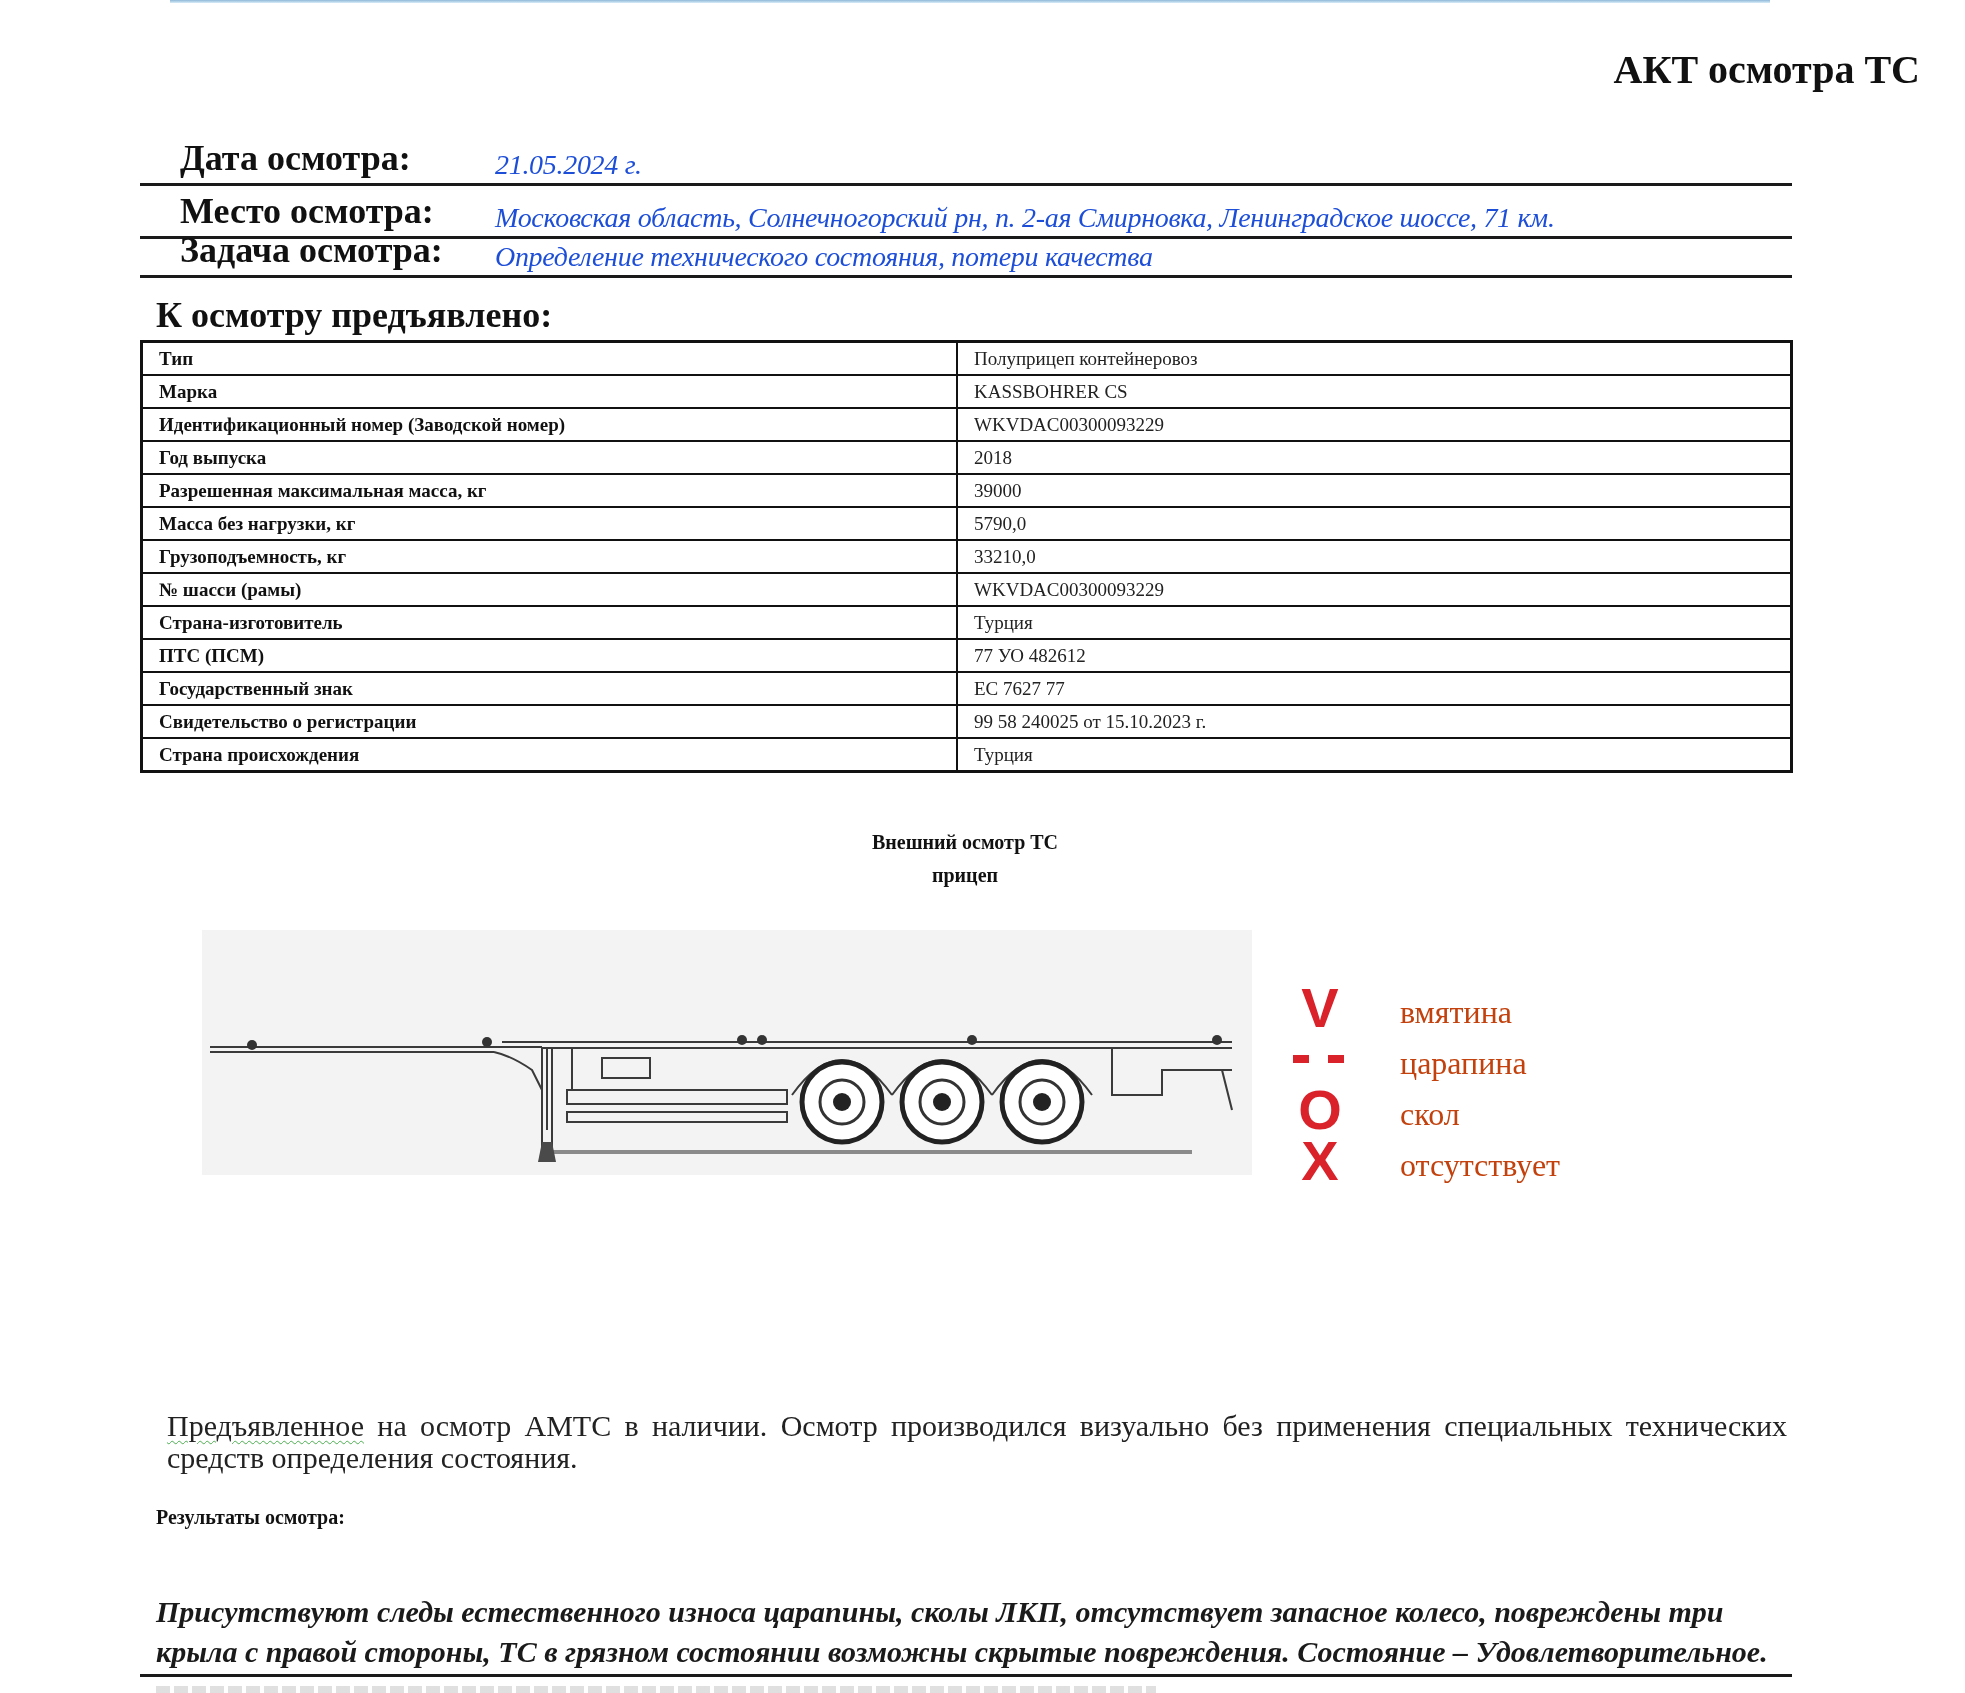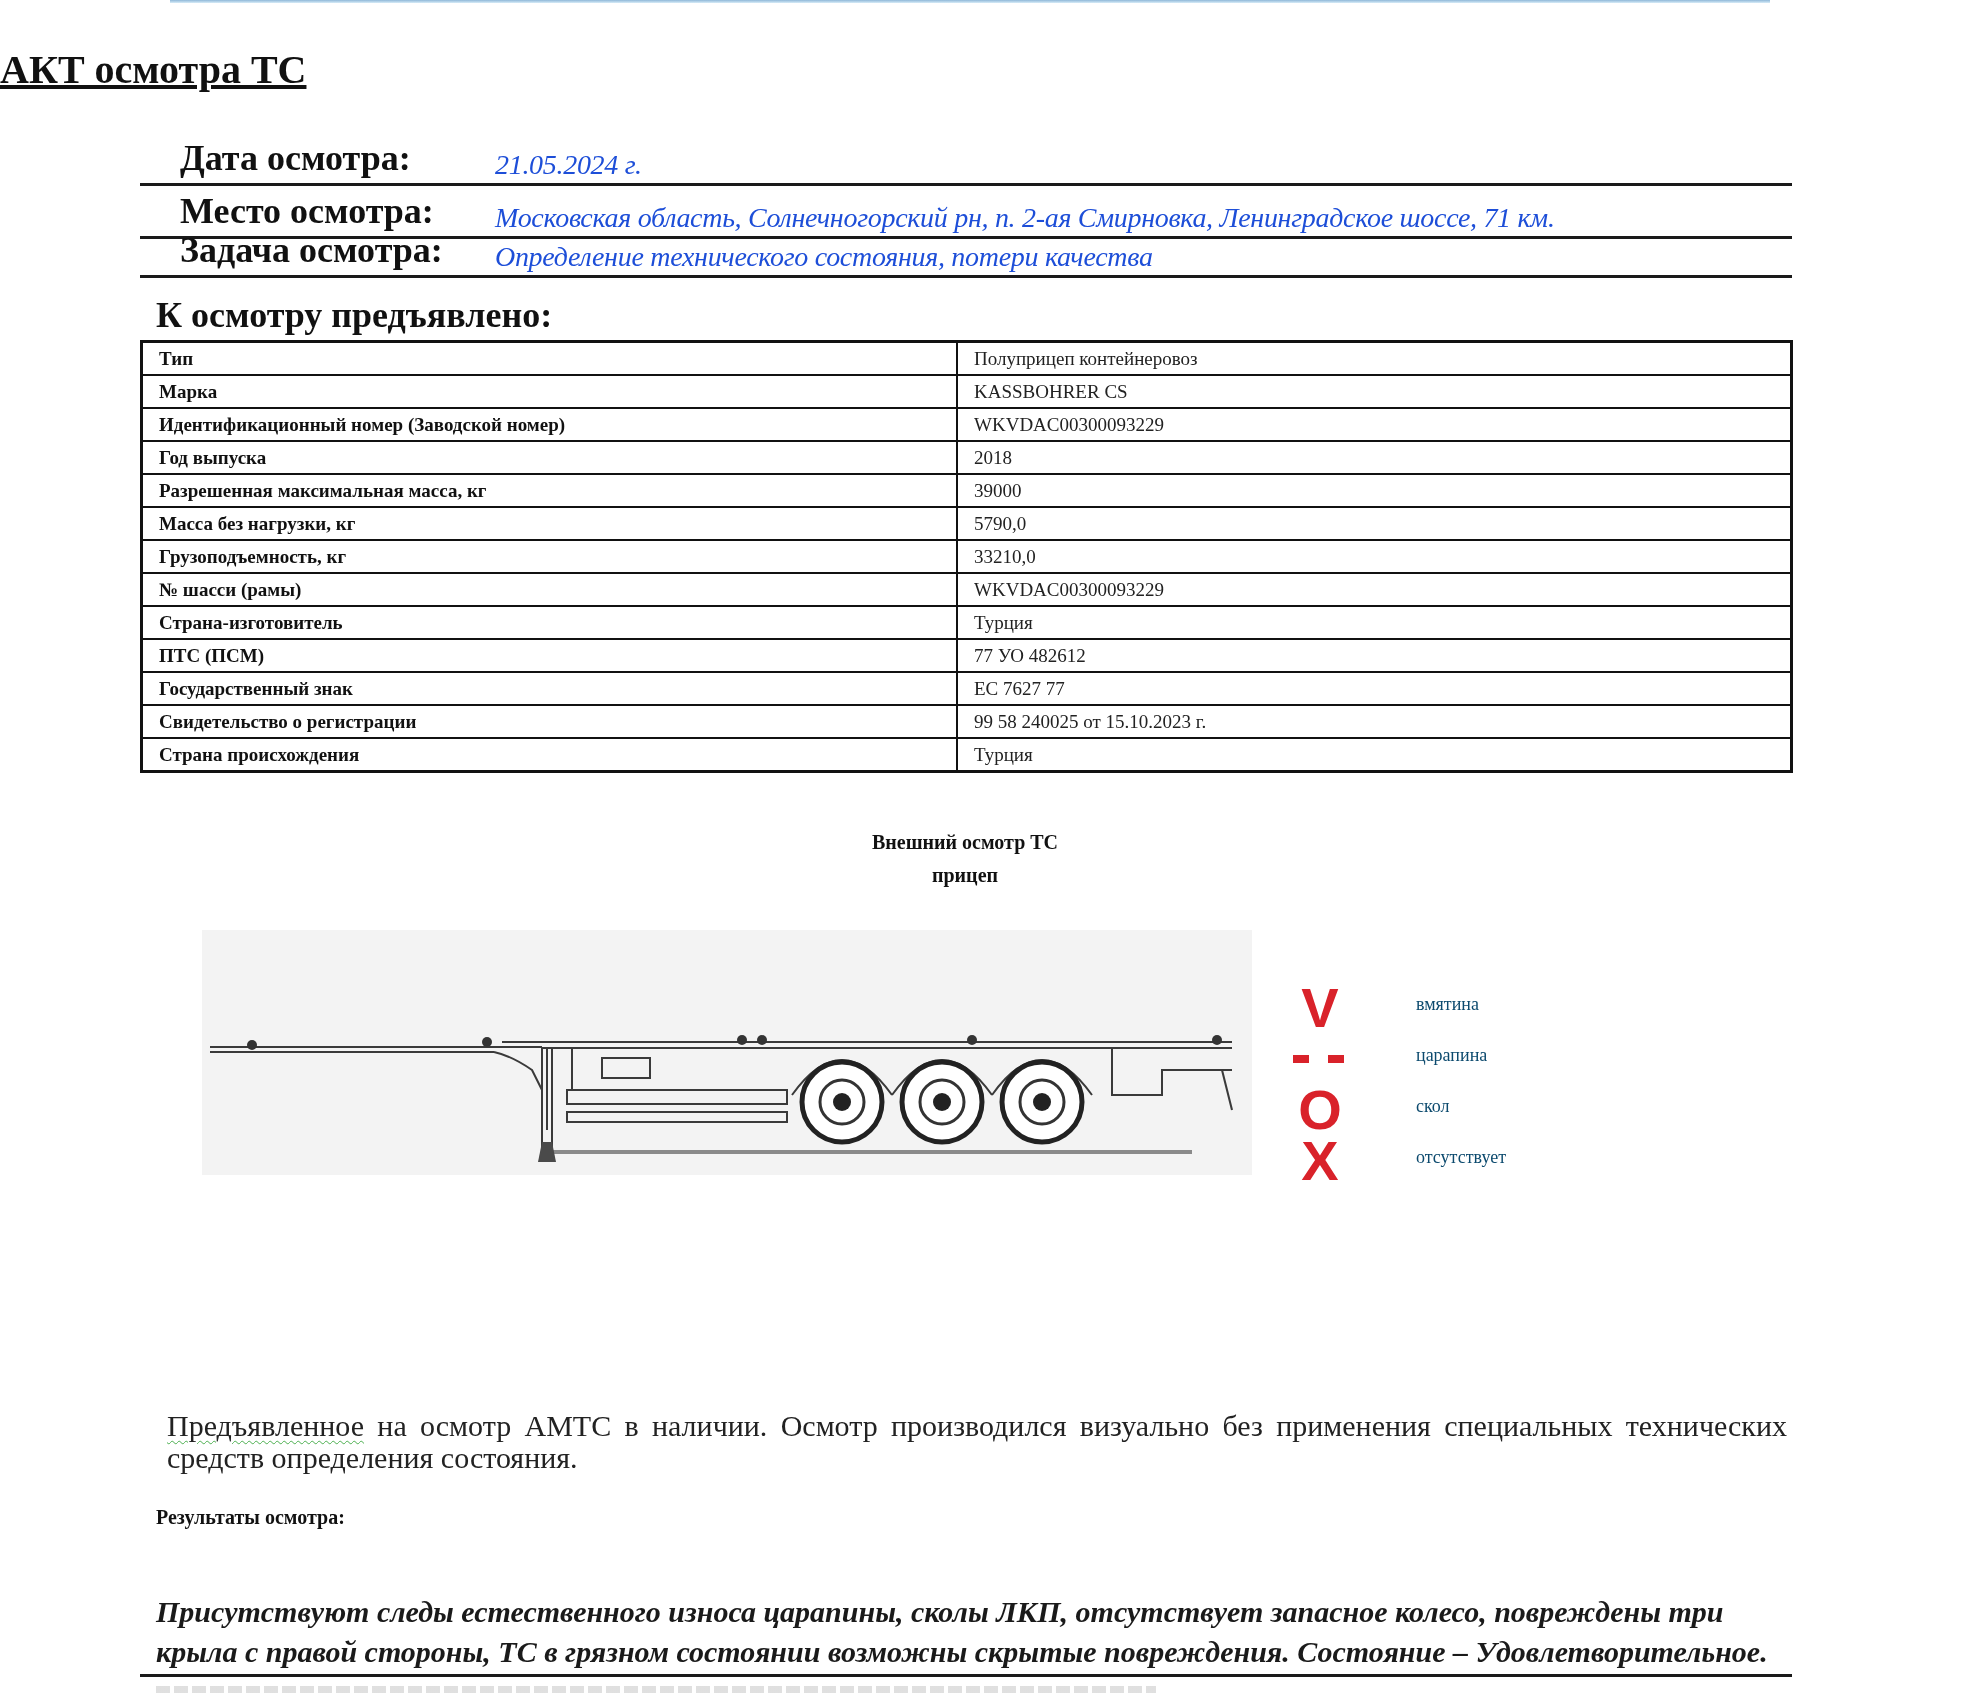--- a/index.html
+++ b/index.html
@@ -21,25 +21,24 @@
     top: 0;
     width: 1600px;
     height: 3px;
     background: linear-gradient(to bottom, #8fb8d8, #d8ecf8);
   }
   .doc-title {
     position: absolute;
     left: 0;
     width: 1920px;
     top: 46px;
-    text-align: left;
+    text-align: right;
     font-size: 40px;
     font-weight: bold;
     letter-spacing: 0;
-    text-decoration: underline;
   }
   .field-row {
     position: absolute;
     left: 140px;
     width: 1652px;
     height: 46px;
     border-bottom: 3px solid #1a1a1a;
   }
   .field-label {
     position: absolute;
@@ -132,24 +131,24 @@
   }
   .legend-dash {
     position: absolute;
     top: 22px;
     height: 8px;
     width: 16px;
     background: #d9222a;
   }
   .legend-label {
     position: absolute;
-    left: 126px;
+    left: 110px;
     top: 12px;
-    font-size: 18px;
-    color: #0c4a6e;
+    font-size: 32px;
+    color: #c2410c;
     white-space: nowrap;
   }
   .paragraph {
     position: absolute;
     left: 156px;
     width: 1620px;
     top: 1410px;
     font-size: 30px;
     line-height: 32px;
     text-align: justify;

